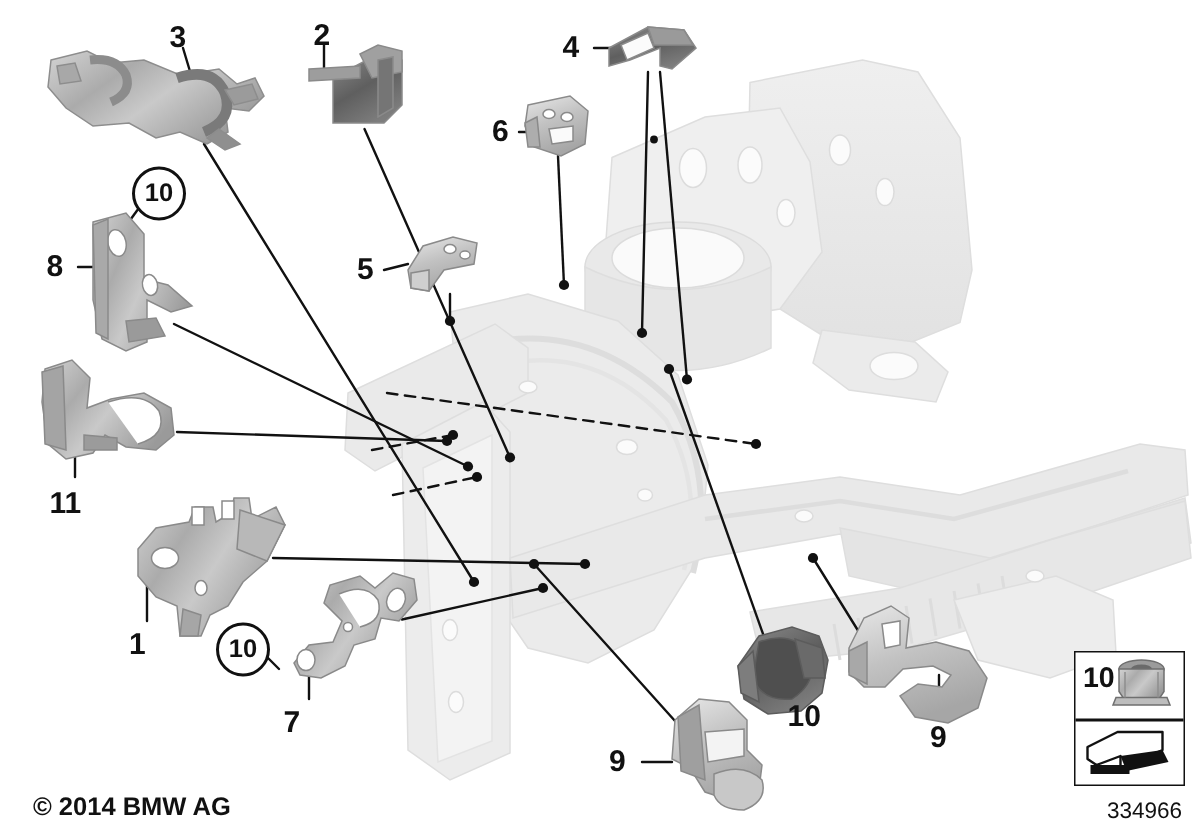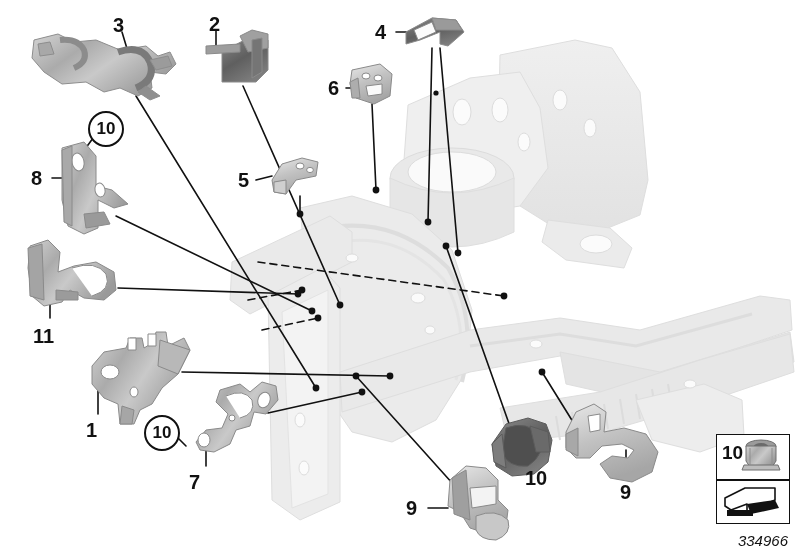--- a/index.html
+++ b/index.html
@@ -6,21 +6,21 @@
   body{width:800px;height:560px;position:relative;overflow:hidden;
        font-family:"Liberation Sans",sans-serif;}
   #stage{position:absolute;inset:0;width:800px;height:560px;}
   svg.layer{position:absolute;left:0;top:0;width:800px;height:560px;}
   .lbl{position:absolute;font-weight:bold;font-size:20px;color:#111;
        line-height:1;letter-spacing:0;white-space:nowrap;}
   .circ{position:absolute;width:32px;height:32px;border:2px solid #111;
         border-radius:50%;background:#fff;display:flex;align-items:center;
         justify-content:center;font-weight:bold;font-size:17px;color:#111;}
   .copy{position:absolute;left:22px;top:528px;font-weight:bold;font-size:17px;color:#111;}
-  .dnum{position:absolute;right:12px;top:532px;font-size:15px;color:#111;font-style:italic;}
+  .dnum{position:absolute;right:12px;top:532px;font-size:15px;color:#111;}
   .legend{position:absolute;left:716px;top:434px;width:72px;height:88px;
           border:1.5px solid #111;background:#fff;}
   .legend .row{position:relative;height:43px;}
   .legend .sep{position:absolute;left:0;right:0;top:44px;height:1.5px;background:#111;}
   .legend .lnum{position:absolute;left:5px;top:7px;font-weight:bold;font-size:19px;color:#111;}
 </style>
 </head>
 <body>
 
 <div id="stage">
@@ -327,14 +327,15 @@
     <div class="sep"></div>
     <div class="row" style="margin-top:2px">
       <svg width="72" height="42" viewBox="0 0 72 42">
         <path d="M8 18 L28 8 L58 8 L58 20 L30 32 L30 24 L14 30 L8 26 Z" fill="#ffffff" stroke="#111" stroke-width="1.6" stroke-linejoin="round"></path>
         <path d="M30 24 L58 20 L62 28 L34 34 Z" fill="#111"></path>
         <path d="M10 30 L36 30 L36 36 L10 36 Z" fill="#111"></path>
       </svg>
     </div>
   </div>
 
+  <div class="copy">© 2014 BMW AG</div>
   <div class="dnum">334966</div>
 </div>
 
 </body></html>

